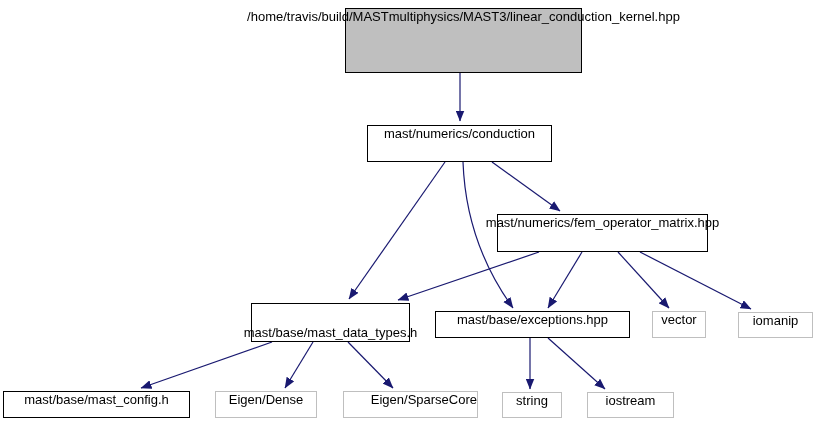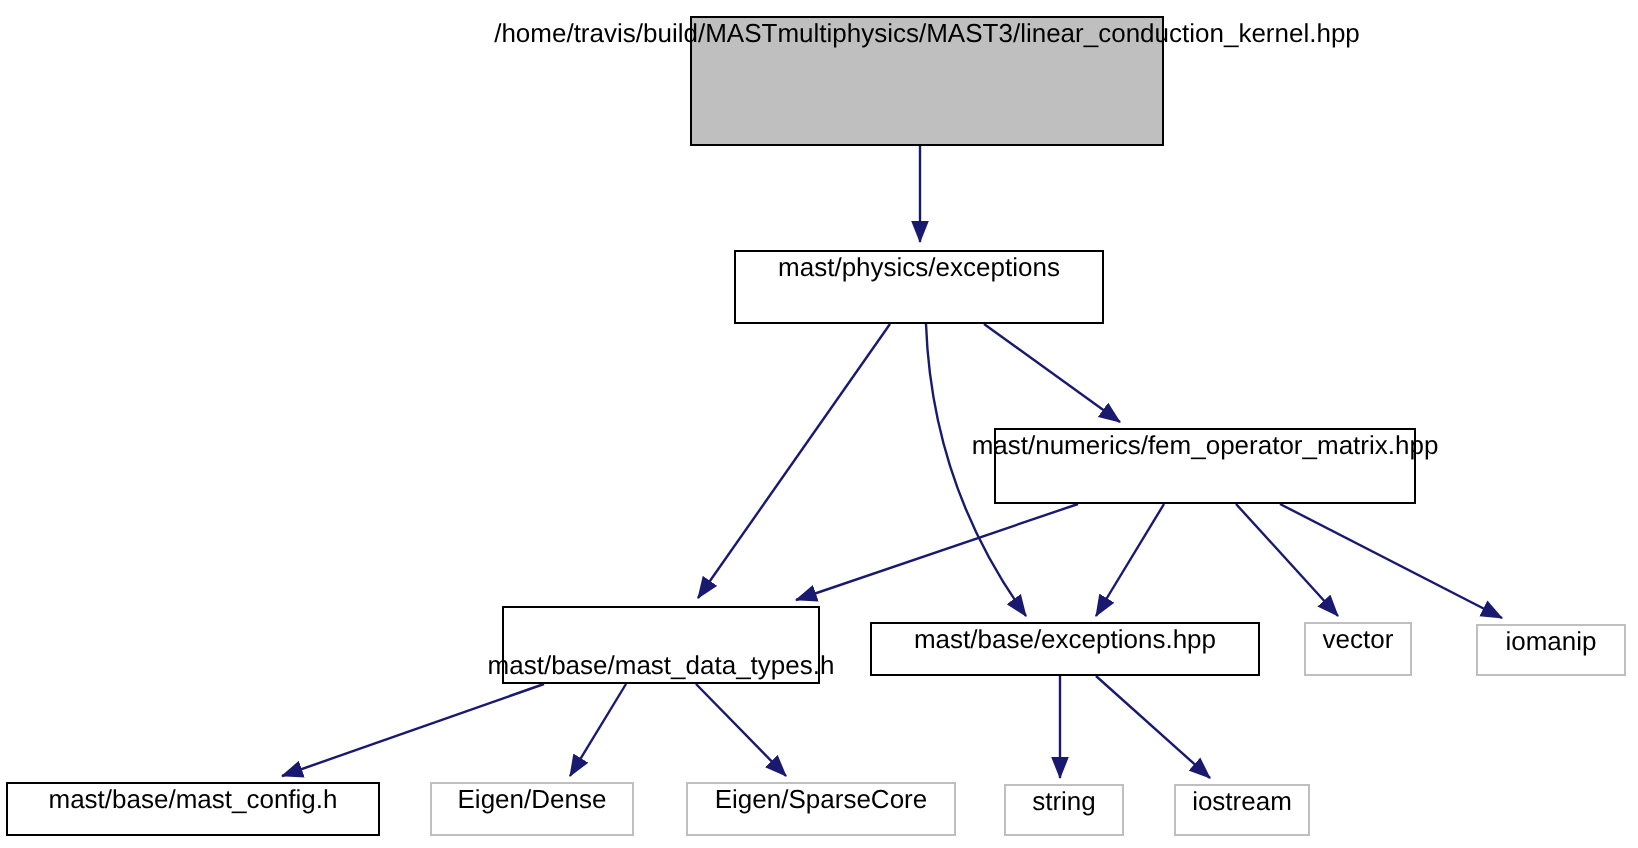--- a/index.html
+++ b/index.html
@@ -61,21 +61,21 @@
     <path class="edge" d="M548,338 L605,389" marker-end="url(#arrowhead)"></path>
   </svg>
 
   <div class="node current" style="left:345px; top:8px; width:237px; height:65px;">
     <span>/home/travis/build</span>
     <span>/MASTmultiphysics/MAST3</span>
     <span>/linear_conduction_kernel.hpp</span>
   </div>
 
   <div class="node" style="left:367px; top:125px; width:185px; height:37px;">
-    <span>mast/physics/exceptions</span>
+    <span>mast/numerics/conduction</span>
   </div>
 
   <div class="node" style="left:497px; top:214px; width:211px; height:38px;">
     <span>mast/numerics/fem_operator</span>
     <span>_matrix.hpp</span>
   </div>
 
   <div class="node" style="left:251px; top:303px; width:159px; height:39px;align-items:flex-end;">
     <span>mast/base/mast_data</span>
     <span>_types.h</span>
@@ -94,25 +94,25 @@
   </div>
 
   <div class="node" style="left:3px; top:391px; width:187px; height:27px;">
     <span>mast/base/mast_config.h</span>
   </div>
 
   <div class="node system" style="left:215px; top:391px; width:102px; height:27px;">
     <span>Eigen/Dense</span>
   </div>
 
-  <div class="node system" style="left:343px; top:391px; width:135px; height:27px;">
+  <div class="node system" style="left:343px; top:391px; width:135px; height:27px;justify-content:flex-end;">
     <span>Eigen/SparseCore</span>
   </div>
 
   <div class="node system" style="left:502px; top:392px; width:60px; height:26px;">
     <span>string</span>
   </div>
 
-  <div class="node system" style="left:587px; top:392px; width:68px; height:26px;">
+  <div class="node system" style="left:587px; top:392px; width:87px; height:26px;">
     <span>iostream</span>
   </div>
 
 </div>
 
 </body></html>

